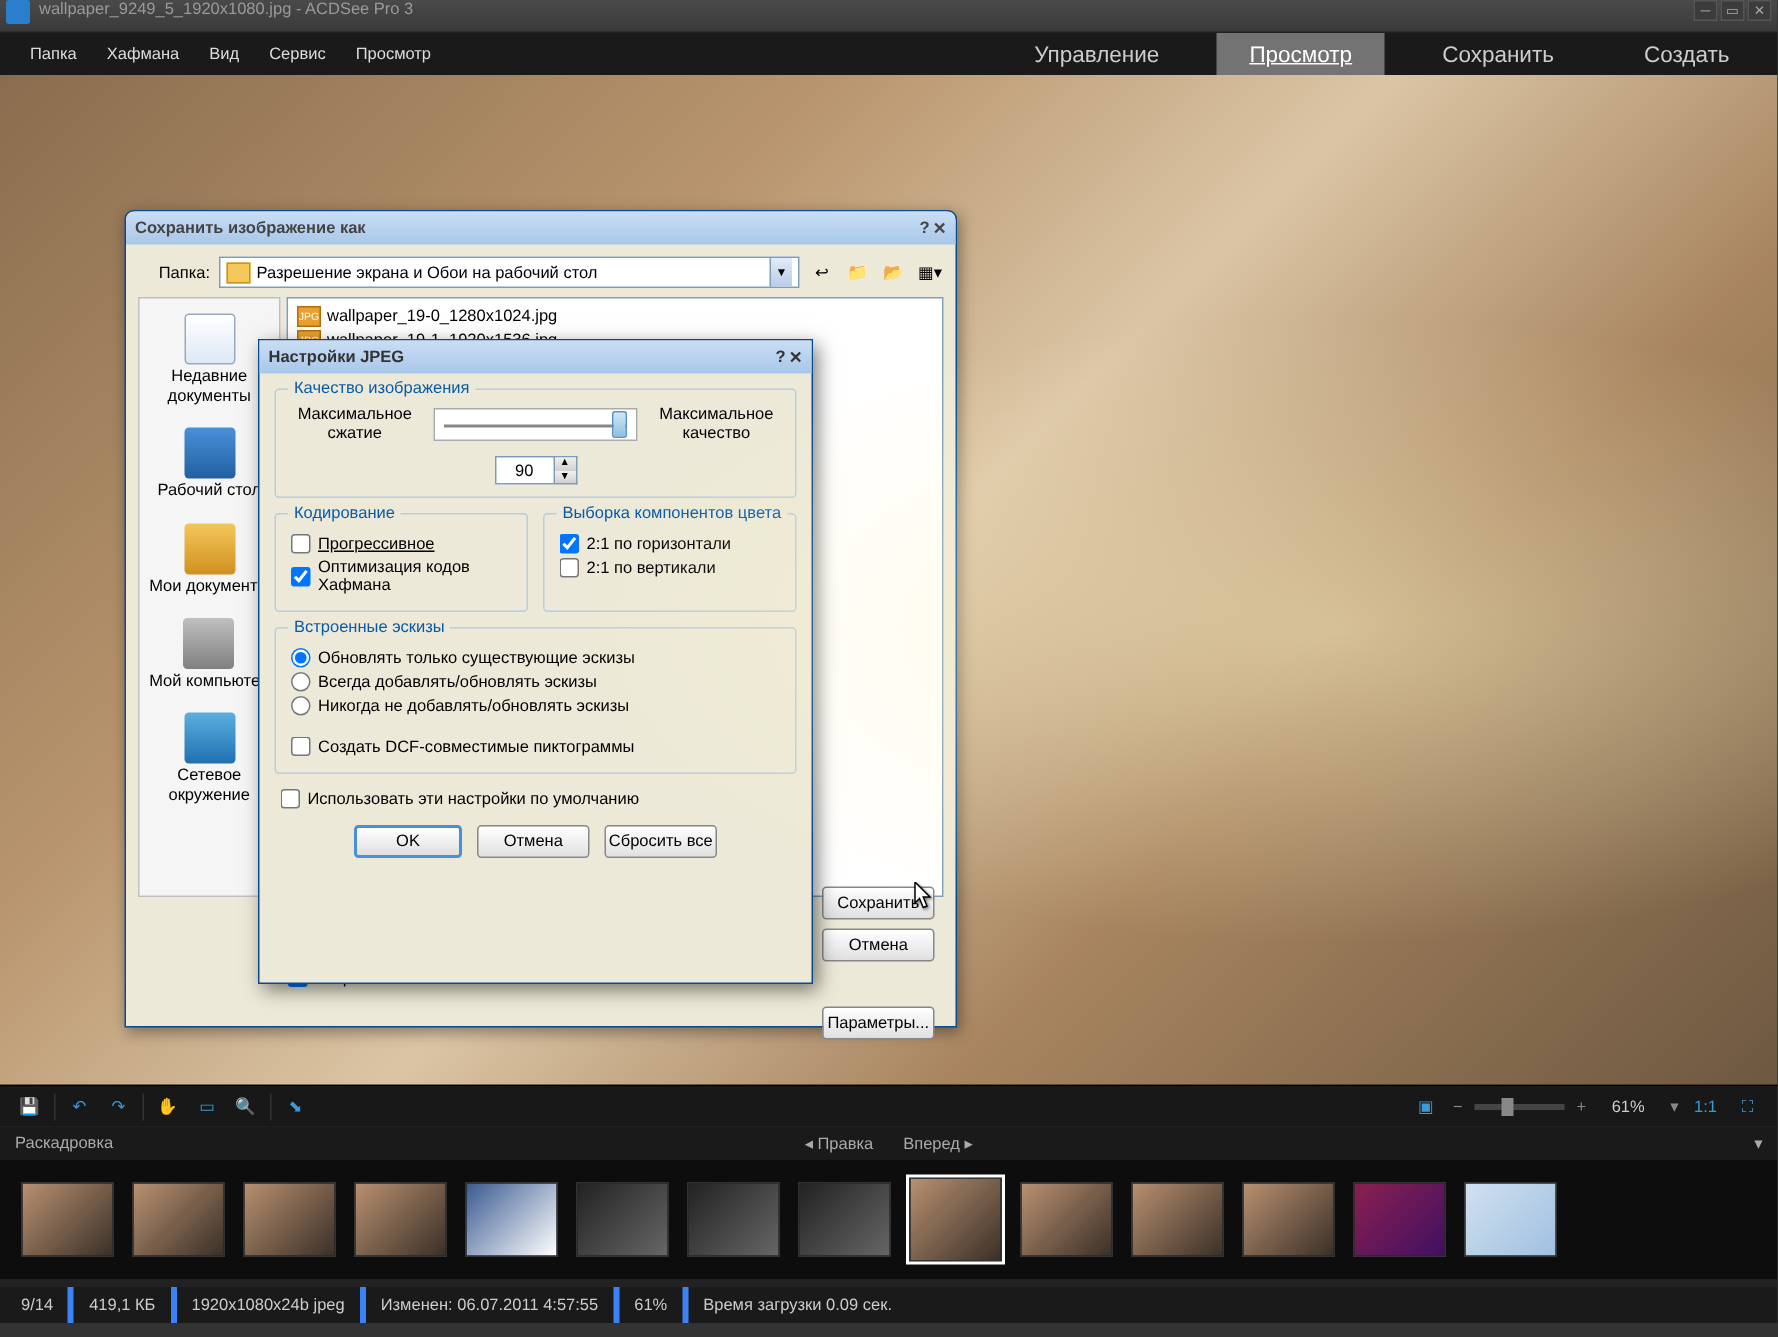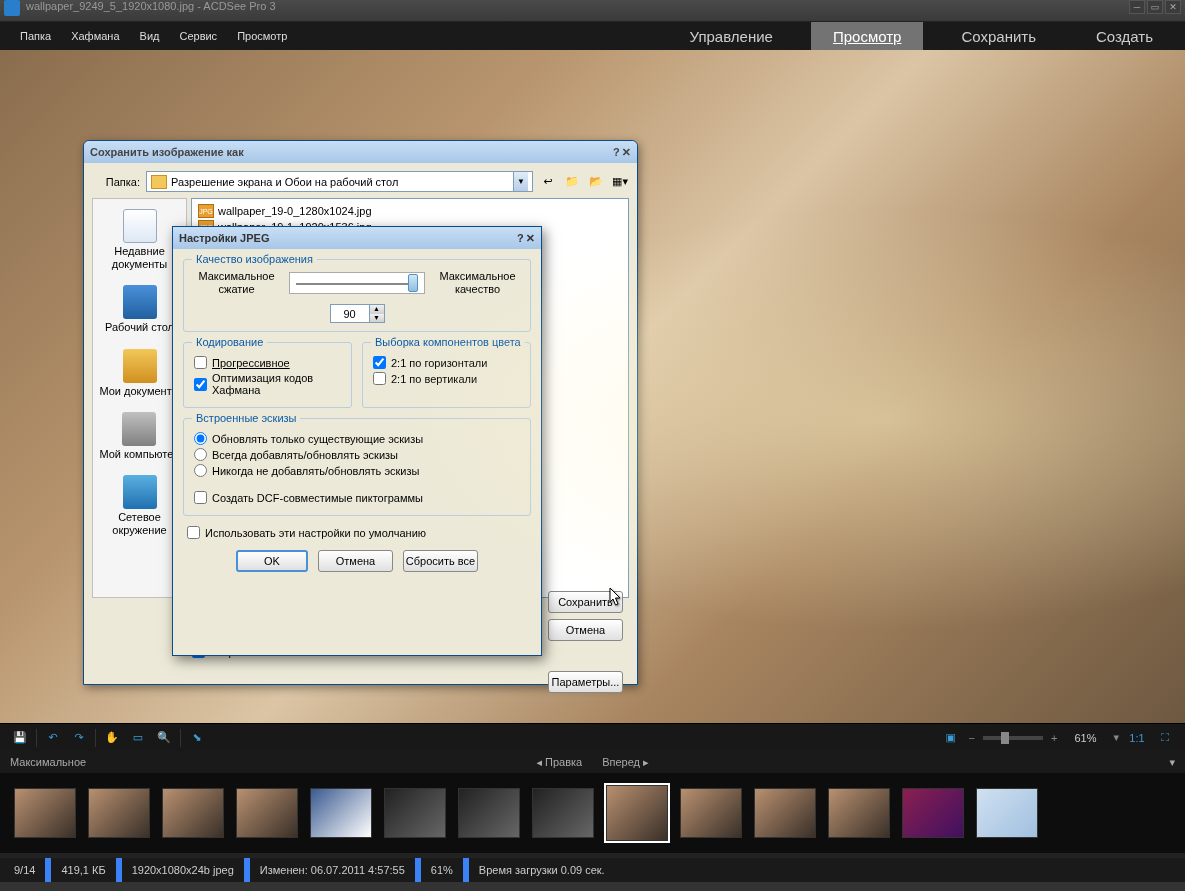--- a/index.html
+++ b/index.html
@@ -34,21 +34,21 @@
 .filmstrip { height: 80px; background: #0d0d0d; display: flex; align-items: center; padding: 0 14px; gap: 12px; overflow: hidden; }
 .thumb { width: 62px; height: 50px; background: linear-gradient(135deg, #b89070, #3a3028); border: 1px solid #333; cursor: pointer; }
 .thumb.sel { outline: 2px solid #fff; width: 62px; height: 56px; }
 .thumb.alt1 { background: linear-gradient(135deg, #222, #666); }
 .thumb.alt2 { background: linear-gradient(135deg, #3a5a90, #fff); }
 .thumb.alt3 { background: linear-gradient(135deg, #8a2050, #401060); }
 .thumb.alt4 { background: linear-gradient(135deg, #d0e0f0, #a0c0e0); }
 
 .dbl-divider {height:5px; background:#222;}
 .statusbar { height: 24px; background: #1a1a1a; display: flex; align-items: center; color: #ccc; padding: 0 4px; }
-.status-seg { padding: 0 10px; border-right: 6px solid #3b82f6; height: 100%; display: flex; align-items: center; }
+.status-seg { padding: 0 10px; border-right: 4px solid #3b82f6; height: 100%; display: flex; align-items: center; }
 
 
 .dlg-saveas { position: absolute; left: 83px; top: 90px; width: 555px; height: 545px; background: #ece9d8; border: 1px solid #0a4b8c; border-radius: 6px 6px 0 0; box-shadow: 2px 3px 10px rgba(0,0,0,0.4); }
 .dlg-saveas .dlg-title { height: 22px; background: linear-gradient(to bottom, #c9def5, #a8c7e8); display: flex; align-items: center; padding: 0 6px; font-weight: bold; color: #444; border-radius: 6px 6px 0 0; }
 .dlg-saveas .dlg-title .close-icons { margin-left: auto; display: flex; gap: 2px; }
 .dlg-body { padding: 8px; }
 .folder-row { display: flex; align-items: center; gap: 6px; margin-bottom: 6px; }
 .folder-row label { width: 48px; text-align: right; }
 .folder-sel { flex: 1; height: 21px; border: 1px solid #7f9db9; background: #fff; display: flex; align-items: center; padding: 0 4px; }
 .folder-sel .fld-icon { width: 16px; height: 14px; background: #f3c75a; border: 1px solid #d09020; margin-right: 4px; }
@@ -324,21 +324,21 @@
     <div class="zoom-slider"></div>
     <span style="color:#888">+</span>
     <div class="zoom-val">61%</div>
     <span style="color:#888">▾</span>
     <div class="tool-btn">1:1</div>
     <div class="tool-btn">⛶</div>
   </div>
 </div>
 
 <div class="filmstrip-header">
-  <span>Максимальное</span>
+  <span>Раскадровка</span>
   <div class="filmstrip-nav">
     <span>◂ <span>Правка</span></span>
     <span><span>Вперед</span> ▸</span>
   </div>
   <span class="filmstrip-collapse">▾</span>
 </div>
 
 <div class="filmstrip" id="filmstrip">
     <div class="thumb"></div>
     <div class="thumb"></div>

